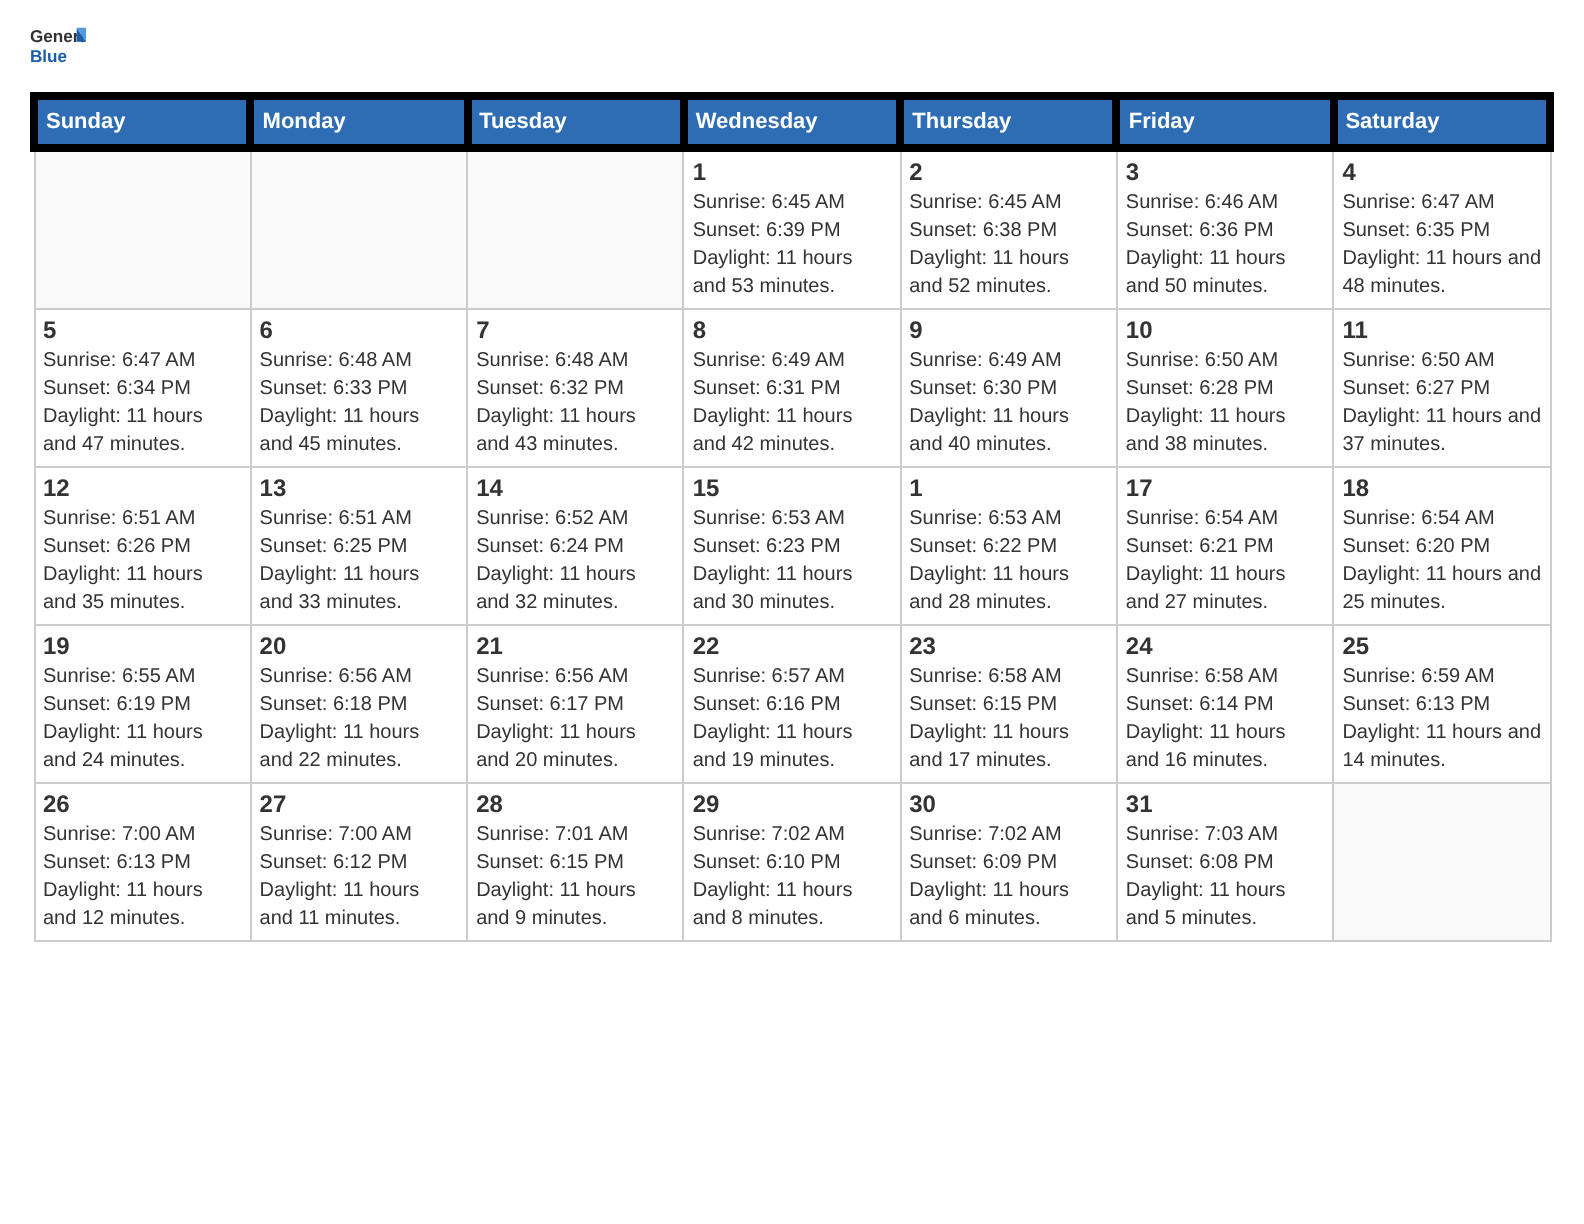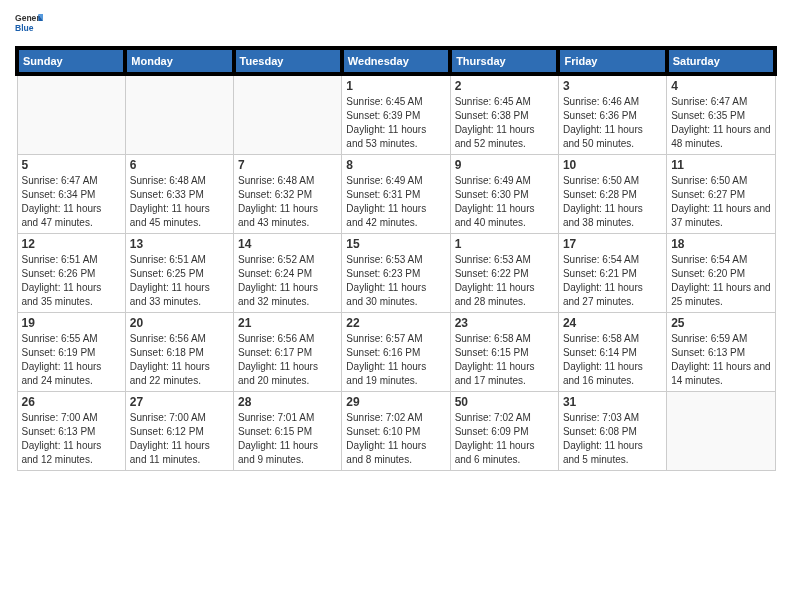--- a/index.html
+++ b/index.html
@@ -315,21 +315,21 @@
 and 9 minutes.</div>
           </td>
           <td>
             <span class="day-num">29</span>
             <div class="cell-info">Sunrise: 7:02 AM
 Sunset: 6:10 PM
 Daylight: 11 hours
 and 8 minutes.</div>
           </td>
           <td>
-            <span class="day-num">50</span>
+            <span class="day-num">30</span>
             <div class="cell-info">Sunrise: 7:02 AM
 Sunset: 6:09 PM
 Daylight: 11 hours
 and 6 minutes.</div>
           </td>
           <td>
             <span class="day-num">31</span>
             <div class="cell-info">Sunrise: 7:03 AM
 Sunset: 6:08 PM
 Daylight: 11 hours

